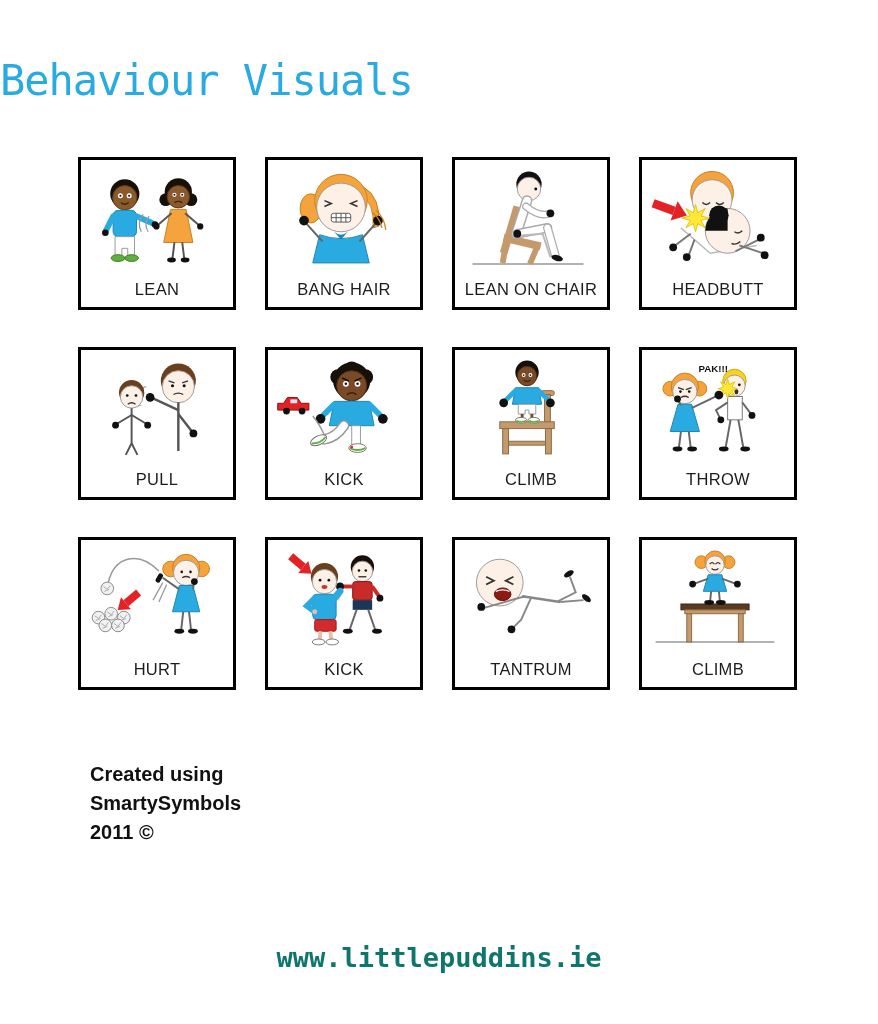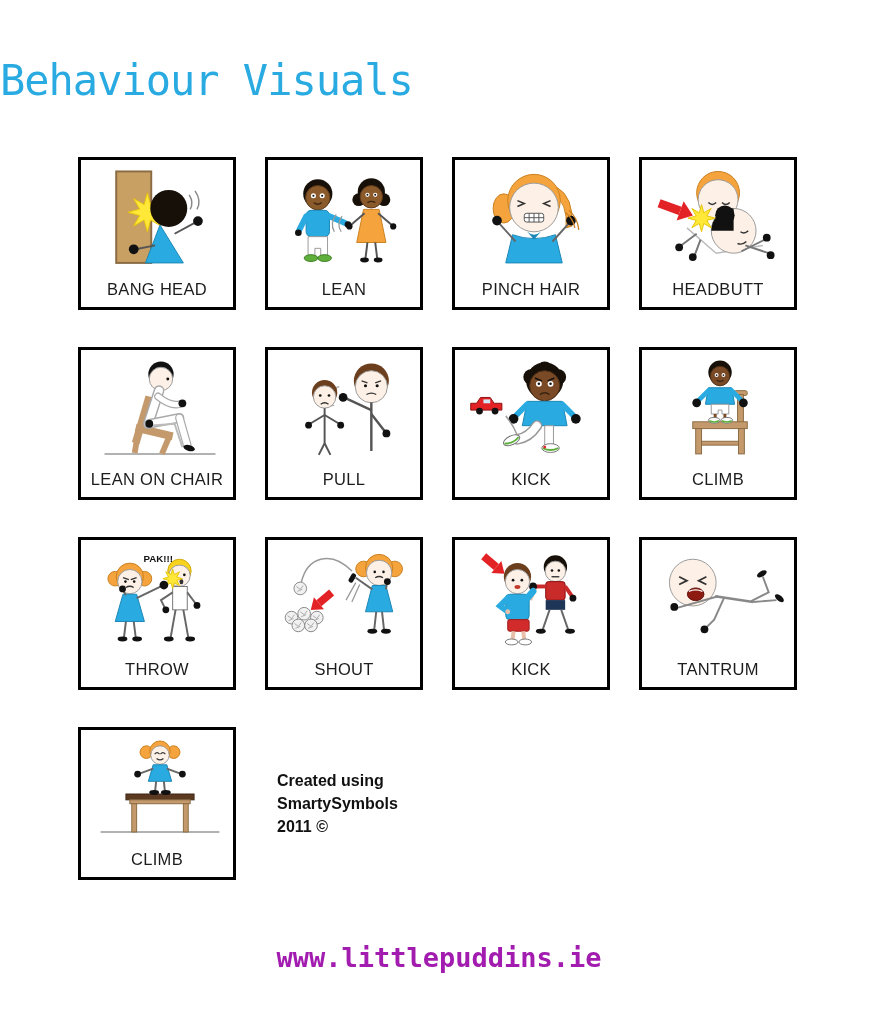--- a/index.html
+++ b/index.html
@@ -6,53 +6,37 @@
   .poster{position:relative;width:878px;height:1024px;background:#fff;overflow:hidden;
           font-family:"Liberation Sans",sans-serif;}
   .title{position:absolute;top:56px;left:0;width:100%;
          font-family:"DejaVu Sans Mono",monospace;font-weight:normal;font-size:42px;
          color:#29ABE2;letter-spacing:-1px;}
   .grid{position:absolute;left:78px;top:157px;display:grid;
         grid-template-columns:repeat(4,158px);grid-auto-rows:153px;
         column-gap:29px;row-gap:37px;}
   .card{border:3px solid #000;background:#fff;box-sizing:border-box;
         display:flex;flex-direction:column;align-items:center;}
-  .art{flex:1 1 auto;width:100%;display:flex;justify-content:flex-end;align-items:flex-end;overflow:hidden;}
+  .art{flex:1 1 auto;width:100%;display:flex;justify-content:flex-start;align-items:flex-end;overflow:hidden;}
   .pic{width:146px;height:112px;display:block;}
   .label{height:27px;font-size:16.5px;color:#1c1c1c;letter-spacing:.3px;}
   .credit{display:flex;flex-direction:column;justify-content:center;padding-left:12px;
-          font-weight:bold;font-size:16px;line-height:1.45;color:#111;}
+          font-weight:bold;font-size:20px;line-height:1.45;color:#111;}
   .footer{position:absolute;top:942px;left:0;width:100%;text-align:center;
-          font-family:"DejaVu Sans Mono",monospace;font-weight:bold;font-size:27px;color:#a21caf;}
+          font-family:"DejaVu Sans Mono",monospace;font-weight:bold;font-size:27px;color:#0f766e;}
 </style>
 </head>
 <body>
 
 <div class="poster">
 
   <div class="title">Behaviour Visuals</div>
 
   <div class="grid">
 
-    <div class="card">
-      <div class="art">
-        <svg class="pic" viewBox="0 0 150 112">
-          <rect x="30" y="2" width="36" height="94" fill="#C9A063" stroke="#8a6b43" stroke-width="2"></rect>
-          <polygon points="82,44 69.9,40.7 76.1,29.9 65.3,36.1 62,24 58.7,36.1 47.9,29.9 54.1,40.7 42,44 54.1,47.3 47.9,58.1 58.7,51.9 62,64 65.3,51.9 76.1,58.1 69.9,47.3" fill="#FFE838" stroke="#E6C50A"></polygon>
-          <circle cx="84" cy="40" r="19" fill="#171008"></circle>
-          <path d="M75,57 L99,96 L60,96 Z" fill="#29ABE2" stroke="#1b86b5"></path>
-          <line x1="90" y1="66" x2="112" y2="54" stroke="#555" stroke-width="2"></line>
-          <circle cx="114" cy="53" r="5" fill="#111"></circle>
-          <line x1="70" y1="78" x2="50" y2="82" stroke="#555" stroke-width="2"></line>
-          <circle cx="48" cy="82" r="5" fill="#111"></circle>
-          <path d="M105,26 q5,8 1,15 M111,22 q7,10 2,19" stroke="#888" fill="none" stroke-width="1.5"></path>
-        </svg>
-      </div>
-      <div class="label">BANG HEAD</div>
-    </div>
 
     <div class="card">
       <div class="art">
         <svg class="pic" viewBox="0 0 150 112">
           <circle cx="45" cy="25" r="15" fill="#171008"></circle>
           <circle cx="45" cy="29" r="12.5" fill="#8B5A2B" stroke="#5d3a1a"></circle>
           <circle cx="40.5" cy="27" r="2.6" fill="#fff"></circle>
             <circle cx="49.5" cy="27" r="2.6" fill="#fff"></circle>
           <circle cx="40.5" cy="27" r="1.1" fill="#111"></circle>
             <circle cx="49.5" cy="27" r="1.1" fill="#111"></circle>
@@ -101,47 +85,21 @@
           <path d="M70,45 v9 M75,45 v9 M80,45 v9 M65,49.5 h20" stroke="#555" stroke-width="1" fill="none"></path>
           <path d="M53,67 q22,8 44,0 l7,29 h-58 z" fill="#29ABE2" stroke="#1b86b5"></path>
           <path d="M68,64 q7,6 14,0 l-7,8 z" fill="#1b86b5"></path>
           <line x1="56" y1="74" x2="39" y2="55" stroke="#666" stroke-width="2"></line>
           <circle cx="37" cy="52.5" r="5" fill="#111"></circle>
           <line x1="94" y1="74" x2="111" y2="55" stroke="#666" stroke-width="2"></line>
           <circle cx="113" cy="52.5" r="5" fill="#111"></circle>
           <path d="M107,44 q8,6 10,16 M111,42 q9,8 10,20" stroke="#c87f1f" fill="none" stroke-width="1.3"></path>
         </svg>
       </div>
-      <div class="label">PINCH HAIR</div>
-    </div>
-
-    <div class="card">
-      <div class="art">
-        <svg class="pic" viewBox="0 0 150 112">
-          <path d="M40,60 L70,86 M70,86 L118,78" stroke="#bbb" stroke-width="1.5" fill="none"></path>
-          <circle cx="72" cy="24" r="22" fill="#F5A33C" stroke="#c87f1f"></circle>
-          <circle cx="72" cy="31" r="20.5" fill="#FDF0E6" stroke="#999"></circle>
-          <path d="M62,34 q4,4 8,0 M76,34 q4,4 8,0" stroke="#333" fill="none" stroke-width="1.5"></path>
-          <circle cx="88" cy="63" r="23" fill="#FDF0E6" stroke="#999"></circle>
-          <path d="M88,40 A23,23 0 0 0 65,63 L88,63 Z" fill="#111"></path>
-          <circle cx="79" cy="47" r="10" fill="#111"></circle>
-          <path d="M95,64 q4,3 8,-1 M92,76 q5,2 9,-2" stroke="#333" fill="none" stroke-width="1.5"></path>
-          <polygon points="69,50 60.5,47.7 64.9,40.1 57.3,44.5 55,36 52.7,44.5 45.1,40.1 49.5,47.7 41,50 49.5,52.3 45.1,59.9 52.7,55.5 55,64 57.3,55.5 64.9,59.9 60.5,52.3" fill="#FFE838" stroke="#E6C50A"></polygon>
-          <g transform="rotate(20 30 42)">
-            <rect x="10" y="37" width="23" height="9" fill="#E32226"></rect>
-            <polygon points="33,31 33,52 47,41.5" fill="#E32226"></polygon>
-          </g>
-          <path d="M50,66 L34,78 M54,72 L48,88 M96,84 L120,72 M100,78 L124,86" stroke="#777" stroke-width="2" fill="none"></path>
-          <circle cx="32" cy="80" r="4" fill="#111"></circle>
-            <circle cx="46" cy="90" r="4" fill="#111"></circle>
-          <circle cx="122" cy="70" r="4" fill="#111"></circle>
-            <circle cx="126" cy="88" r="4" fill="#111"></circle>
-        </svg>
-      </div>
-      <div class="label">HEADBUTT</div>
+      <div class="label">BANG HAIR</div>
     </div>
 
     <div class="card">
       <div class="art">
         <svg class="pic" viewBox="0 0 150 112">
           <line x1="18" y1="97" x2="132" y2="97" stroke="#999" stroke-width="1.5"></line>
           <line x1="64" y1="38" x2="50" y2="86" stroke="#C49A6C" stroke-width="8"></line>
           <line x1="50" y1="70" x2="88" y2="79" stroke="#C49A6C" stroke-width="8"></line>
           <line x1="85" y1="78" x2="77" y2="97" stroke="#C49A6C" stroke-width="6"></line>
           <line x1="53" y1="72" x2="49" y2="96" stroke="#C49A6C" stroke-width="6"></line>
@@ -156,20 +114,46 @@
           <path d="M95,60 L103,88" stroke="#fff" stroke-width="6.5" stroke-linecap="round" fill="none"></path>
           <path d="M64,68 L90,66 98,90" fill="none" stroke="#bbb" stroke-width="2"></path>
           <circle cx="64" cy="66" r="4" fill="#111"></circle>
           <path d="M73,38 q12,10 22,8" stroke="#aaa" stroke-width="8" stroke-linecap="round" fill="none"></path>
           <path d="M73,38 q12,10 22,8" stroke="#fff" stroke-width="5.5" stroke-linecap="round" fill="none"></path>
           <circle cx="98" cy="45" r="4" fill="#111"></circle>
           <ellipse cx="105" cy="91" rx="6" ry="3" fill="#111" transform="rotate(15 105 91)"></ellipse>
         </svg>
       </div>
       <div class="label">LEAN ON CHAIR</div>
+    </div>
+
+    <div class="card">
+      <div class="art">
+        <svg class="pic" viewBox="0 0 150 112">
+          <path d="M40,60 L70,86 M70,86 L118,78" stroke="#bbb" stroke-width="1.5" fill="none"></path>
+          <circle cx="72" cy="24" r="22" fill="#F5A33C" stroke="#c87f1f"></circle>
+          <circle cx="72" cy="31" r="20.5" fill="#FDF0E6" stroke="#999"></circle>
+          <path d="M62,34 q4,4 8,0 M76,34 q4,4 8,0" stroke="#333" fill="none" stroke-width="1.5"></path>
+          <circle cx="88" cy="63" r="23" fill="#FDF0E6" stroke="#999"></circle>
+          <path d="M88,40 A23,23 0 0 0 65,63 L88,63 Z" fill="#111"></path>
+          <circle cx="79" cy="47" r="10" fill="#111"></circle>
+          <path d="M95,64 q4,3 8,-1 M92,76 q5,2 9,-2" stroke="#333" fill="none" stroke-width="1.5"></path>
+          <polygon points="69,50 60.5,47.7 64.9,40.1 57.3,44.5 55,36 52.7,44.5 45.1,40.1 49.5,47.7 41,50 49.5,52.3 45.1,59.9 52.7,55.5 55,64 57.3,55.5 64.9,59.9 60.5,52.3" fill="#FFE838" stroke="#E6C50A"></polygon>
+          <g transform="rotate(20 30 42)">
+            <rect x="10" y="37" width="23" height="9" fill="#E32226"></rect>
+            <polygon points="33,31 33,52 47,41.5" fill="#E32226"></polygon>
+          </g>
+          <path d="M50,66 L34,78 M54,72 L48,88 M96,84 L120,72 M100,78 L124,86" stroke="#777" stroke-width="2" fill="none"></path>
+          <circle cx="32" cy="80" r="4" fill="#111"></circle>
+            <circle cx="46" cy="90" r="4" fill="#111"></circle>
+          <circle cx="122" cy="70" r="4" fill="#111"></circle>
+            <circle cx="126" cy="88" r="4" fill="#111"></circle>
+        </svg>
+      </div>
+      <div class="label">HEADBUTT</div>
     </div>
 
     <div class="card">
       <div class="art">
         <svg class="pic" viewBox="0 0 150 112">
           <circle cx="100" cy="22" r="18" fill="#6B3F1D"></circle>
           <circle cx="100" cy="28" r="16.5" fill="#FDF0E6" stroke="#999"></circle>
           <circle cx="94" cy="27" r="1.6" fill="#111"></circle>
             <circle cx="106" cy="27" r="1.6" fill="#111"></circle>
           <path d="M90,22 l6,2 M110,22 l-6,2" stroke="#333" stroke-width="1.4"></path>
@@ -342,21 +326,21 @@
           <rect x="78" y="24" width="5" height="10" rx="2" transform="rotate(30 80 29)" fill="#111"></rect>
           <path d="M84,34 L74,52 M88,36 L80,54" stroke="#999" stroke-width="1.3"></path>
           <line x1="115" y1="41" x2="116" y2="35" stroke="#666" stroke-width="2"></line>
           <circle cx="116.5" cy="33" r="3.5" fill="#111"></circle>
           <line x1="105" y1="64" x2="103" y2="82" stroke="#666" stroke-width="2"></line>
           <line x1="111" y1="64" x2="113" y2="82" stroke="#666" stroke-width="2"></line>
           <ellipse cx="101" cy="84" rx="5" ry="2.5" fill="#111"></ellipse>
           <ellipse cx="115" cy="84" rx="5" ry="2.5" fill="#111"></ellipse>
         </svg>
       </div>
-      <div class="label">SHOUT</div>
+      <div class="label">HURT</div>
     </div>
 
 
     <div class="card">
       <div class="art">
         <svg class="pic" viewBox="0 0 150 112">
           <g transform="rotate(40 34 16)">
             <rect x="20" y="12" width="17" height="8" fill="#E32226"></rect>
             <polygon points="37,8 37,24 48,16" fill="#E32226"></polygon>
           </g>

